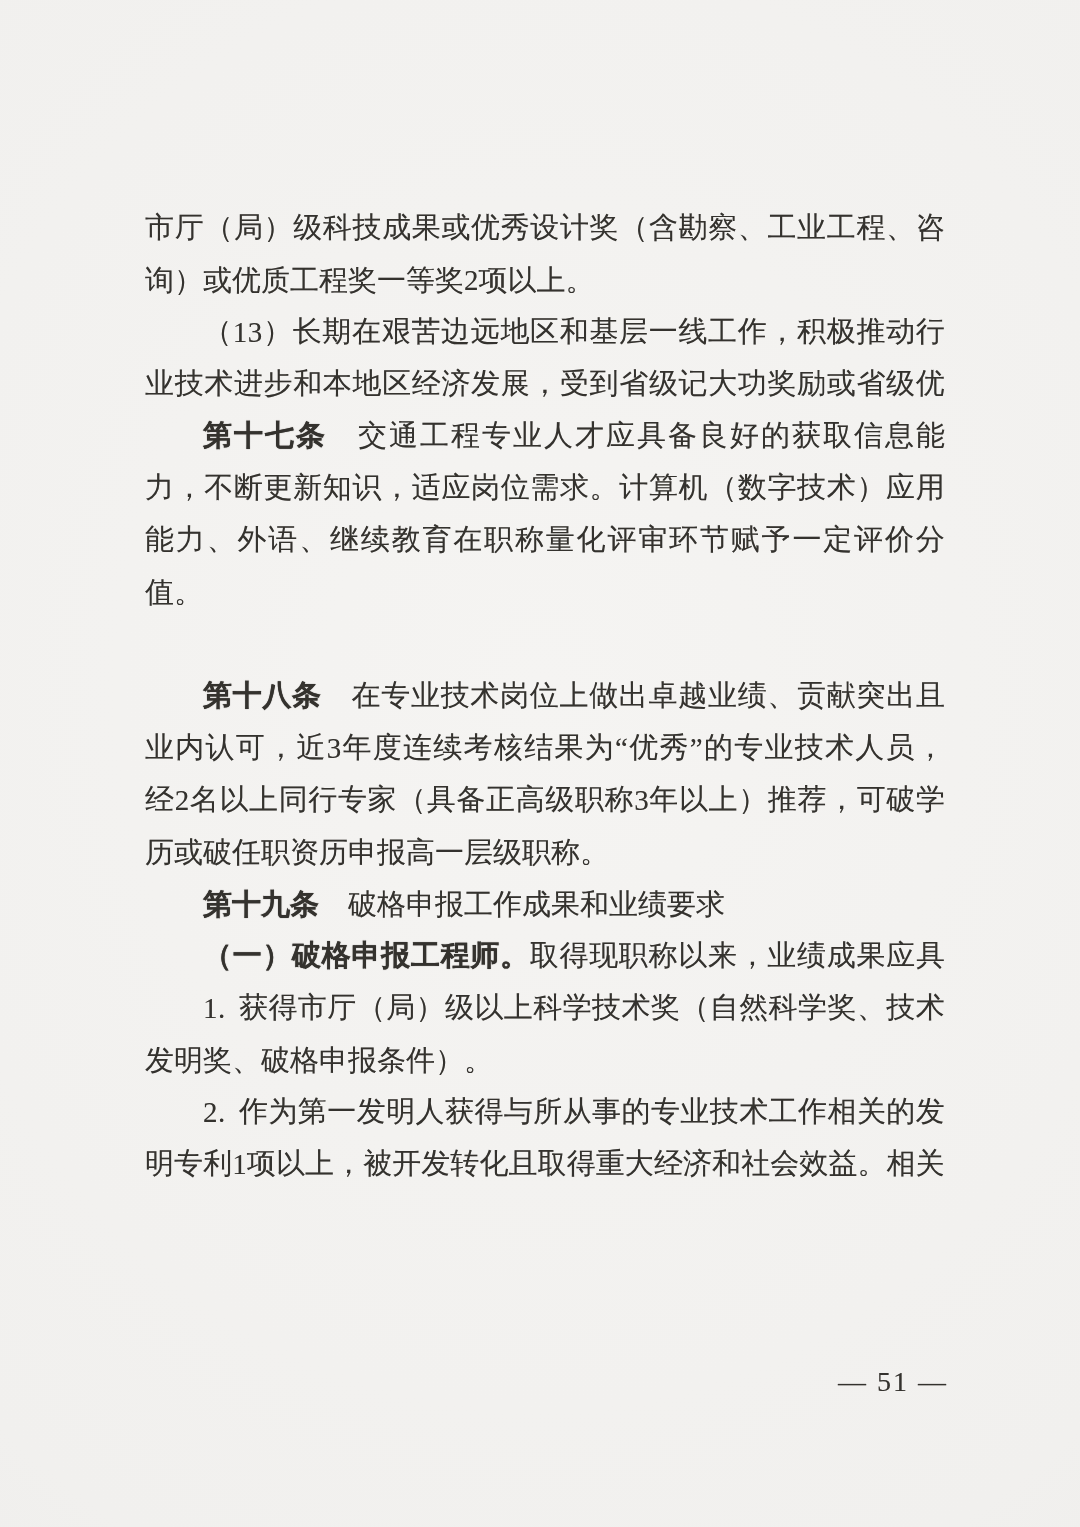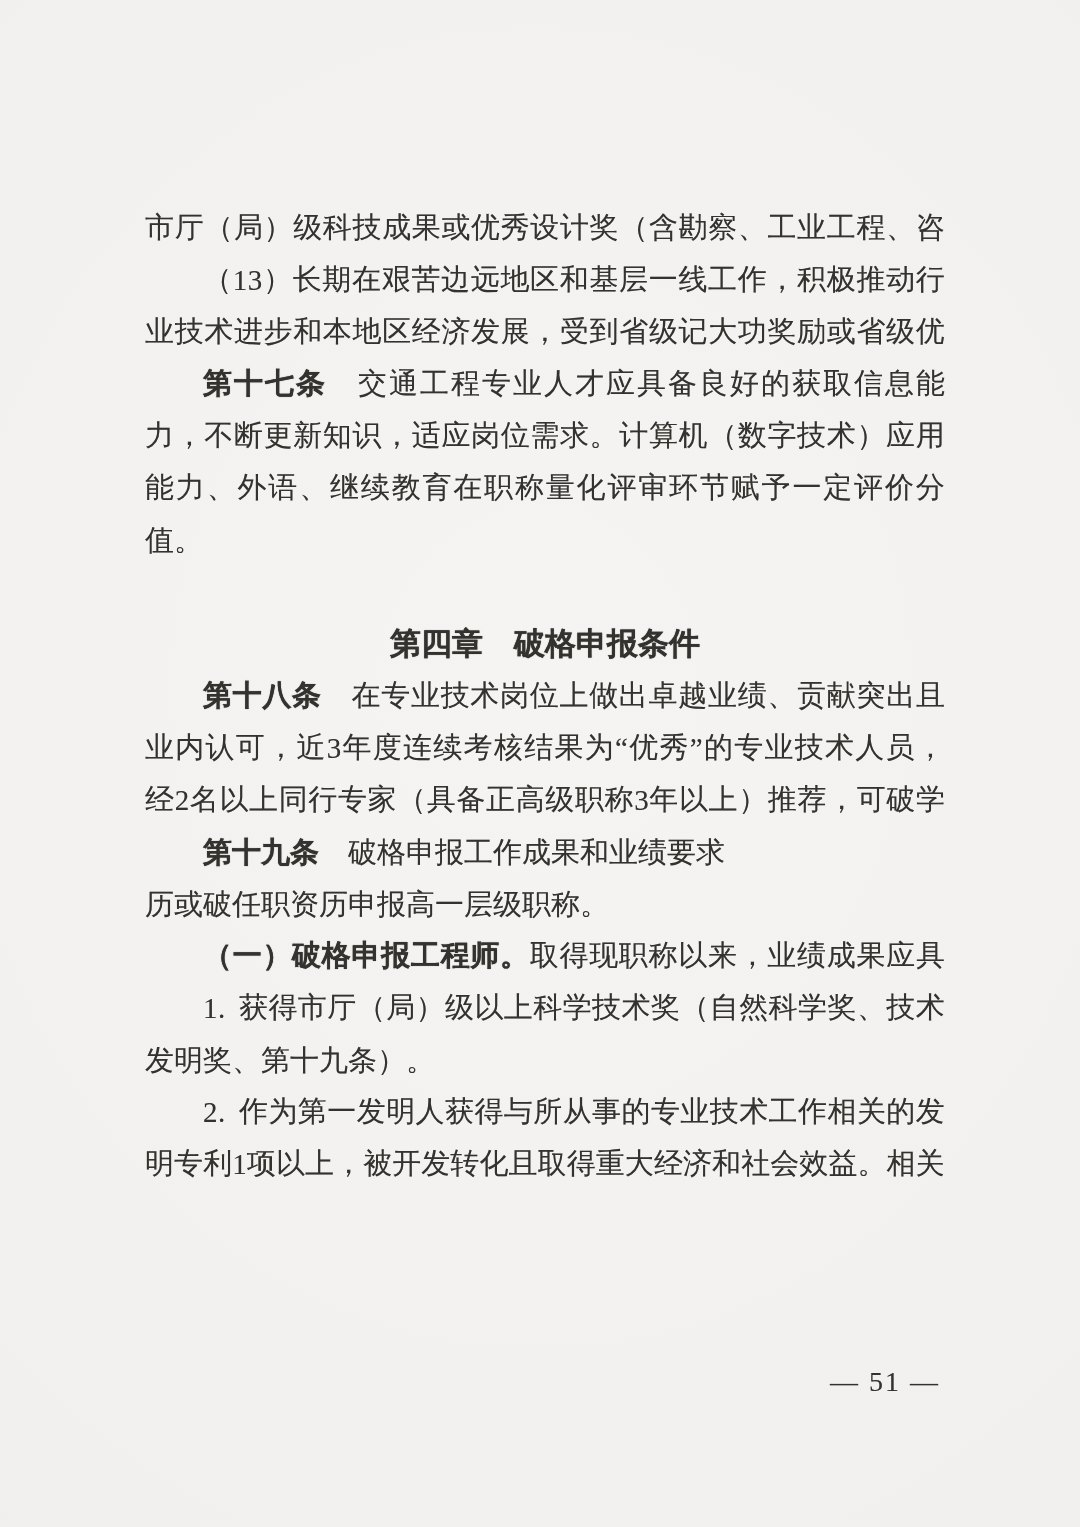--- a/index.html
+++ b/index.html
@@ -44,21 +44,21 @@
   .indent { padding-left: 58px; }
   .ch.hs { width: 13px; }
   .ch.fs { width: 29px; }
   .b {
     font-weight: 700;
     text-shadow: 0 0 0.8px currentColor;
   }
   .page-number {
     position: absolute;
     top: 1366px;
-    right: 140px;
+    right: 132px;
     font-size: 28px;
     letter-spacing: 2px;
     text-shadow: 0 0 0.5px rgba(55,52,48,0.35);
   }
 </style>
 </head>
 <body>
 
 <div class="page" style="color: rgb(52, 50, 46);">
   <div class="text-body">
@@ -84,20 +84,21 @@
         <span class="ch">勘</span>
         <span class="ch">察</span>
         <span class="ch">、</span>
         <span class="ch">工</span>
         <span class="ch">业</span>
         <span class="ch">工</span>
         <span class="ch">程</span>
         <span class="ch">、</span>
         <span class="ch">咨</span>
       </div>
+      <div class="line plain"><span>询）或优质工程奖一等奖2项以上。</span></div>
       <div class="line justify indent">
         <span class="ch">（</span>
         <span class="ch">1</span>
         <span class="ch">3</span>
         <span class="ch">）</span>
         <span class="ch">长</span>
         <span class="ch">期</span>
         <span class="ch">在</span>
         <span class="ch">艰</span>
         <span class="ch">苦</span>
@@ -226,21 +227,20 @@
         <span class="ch">赋</span>
         <span class="ch">予</span>
         <span class="ch">一</span>
         <span class="ch">定</span>
         <span class="ch">评</span>
         <span class="ch">价</span>
         <span class="ch">分</span>
       </div>
       <div class="line plain"><span>值。</span></div>
       <div class="line blank"></div>
-      <div class="line heading"><span class="b">第四章　破格申报条件</span></div>
       <div class="line justify indent">
         <span class="ch b">第</span>
         <span class="ch b">十</span>
         <span class="ch b">八</span>
         <span class="ch b">条</span>
         <span class="ch fs">&nbsp;</span>
         <span class="ch">在</span>
         <span class="ch">专</span>
         <span class="ch">业</span>
         <span class="ch">技</span>
@@ -314,22 +314,22 @@
         <span class="ch">以</span>
         <span class="ch">上</span>
         <span class="ch">）</span>
         <span class="ch">推</span>
         <span class="ch">荐</span>
         <span class="ch">，</span>
         <span class="ch">可</span>
         <span class="ch">破</span>
         <span class="ch">学</span>
       </div>
+      <div class="line plain"><span>历或破任职资历申报高一层级职称。</span></div>
       <div class="line plain indent"><span class="b">第十九条</span><span>　破格申报工作成果和业绩要求</span></div>
-      <div class="line plain"><span>历或破任职资历申报高一层级职称。</span></div>
       <div class="line justify indent">
         <span class="ch b">（</span>
         <span class="ch b">一</span>
         <span class="ch b">）</span>
         <span class="ch b">破</span>
         <span class="ch b">格</span>
         <span class="ch b">申</span>
         <span class="ch b">报</span>
         <span class="ch b">工</span>
         <span class="ch b">程</span>
@@ -372,21 +372,21 @@
         <span class="ch">（</span>
         <span class="ch">自</span>
         <span class="ch">然</span>
         <span class="ch">科</span>
         <span class="ch">学</span>
         <span class="ch">奖</span>
         <span class="ch">、</span>
         <span class="ch">技</span>
         <span class="ch">术</span>
       </div>
-      <div class="line plain"><span>发明奖、第十九条）。</span></div>
+      <div class="line plain"><span>发明奖、破格申报条件）。</span></div>
       <div class="line justify indent">
         <span class="ch">2</span>
         <span class="ch">.</span>
         <span class="ch hs">&nbsp;</span>
         <span class="ch">作</span>
         <span class="ch">为</span>
         <span class="ch">第</span>
         <span class="ch">一</span>
         <span class="ch">发</span>
         <span class="ch">明</span>

